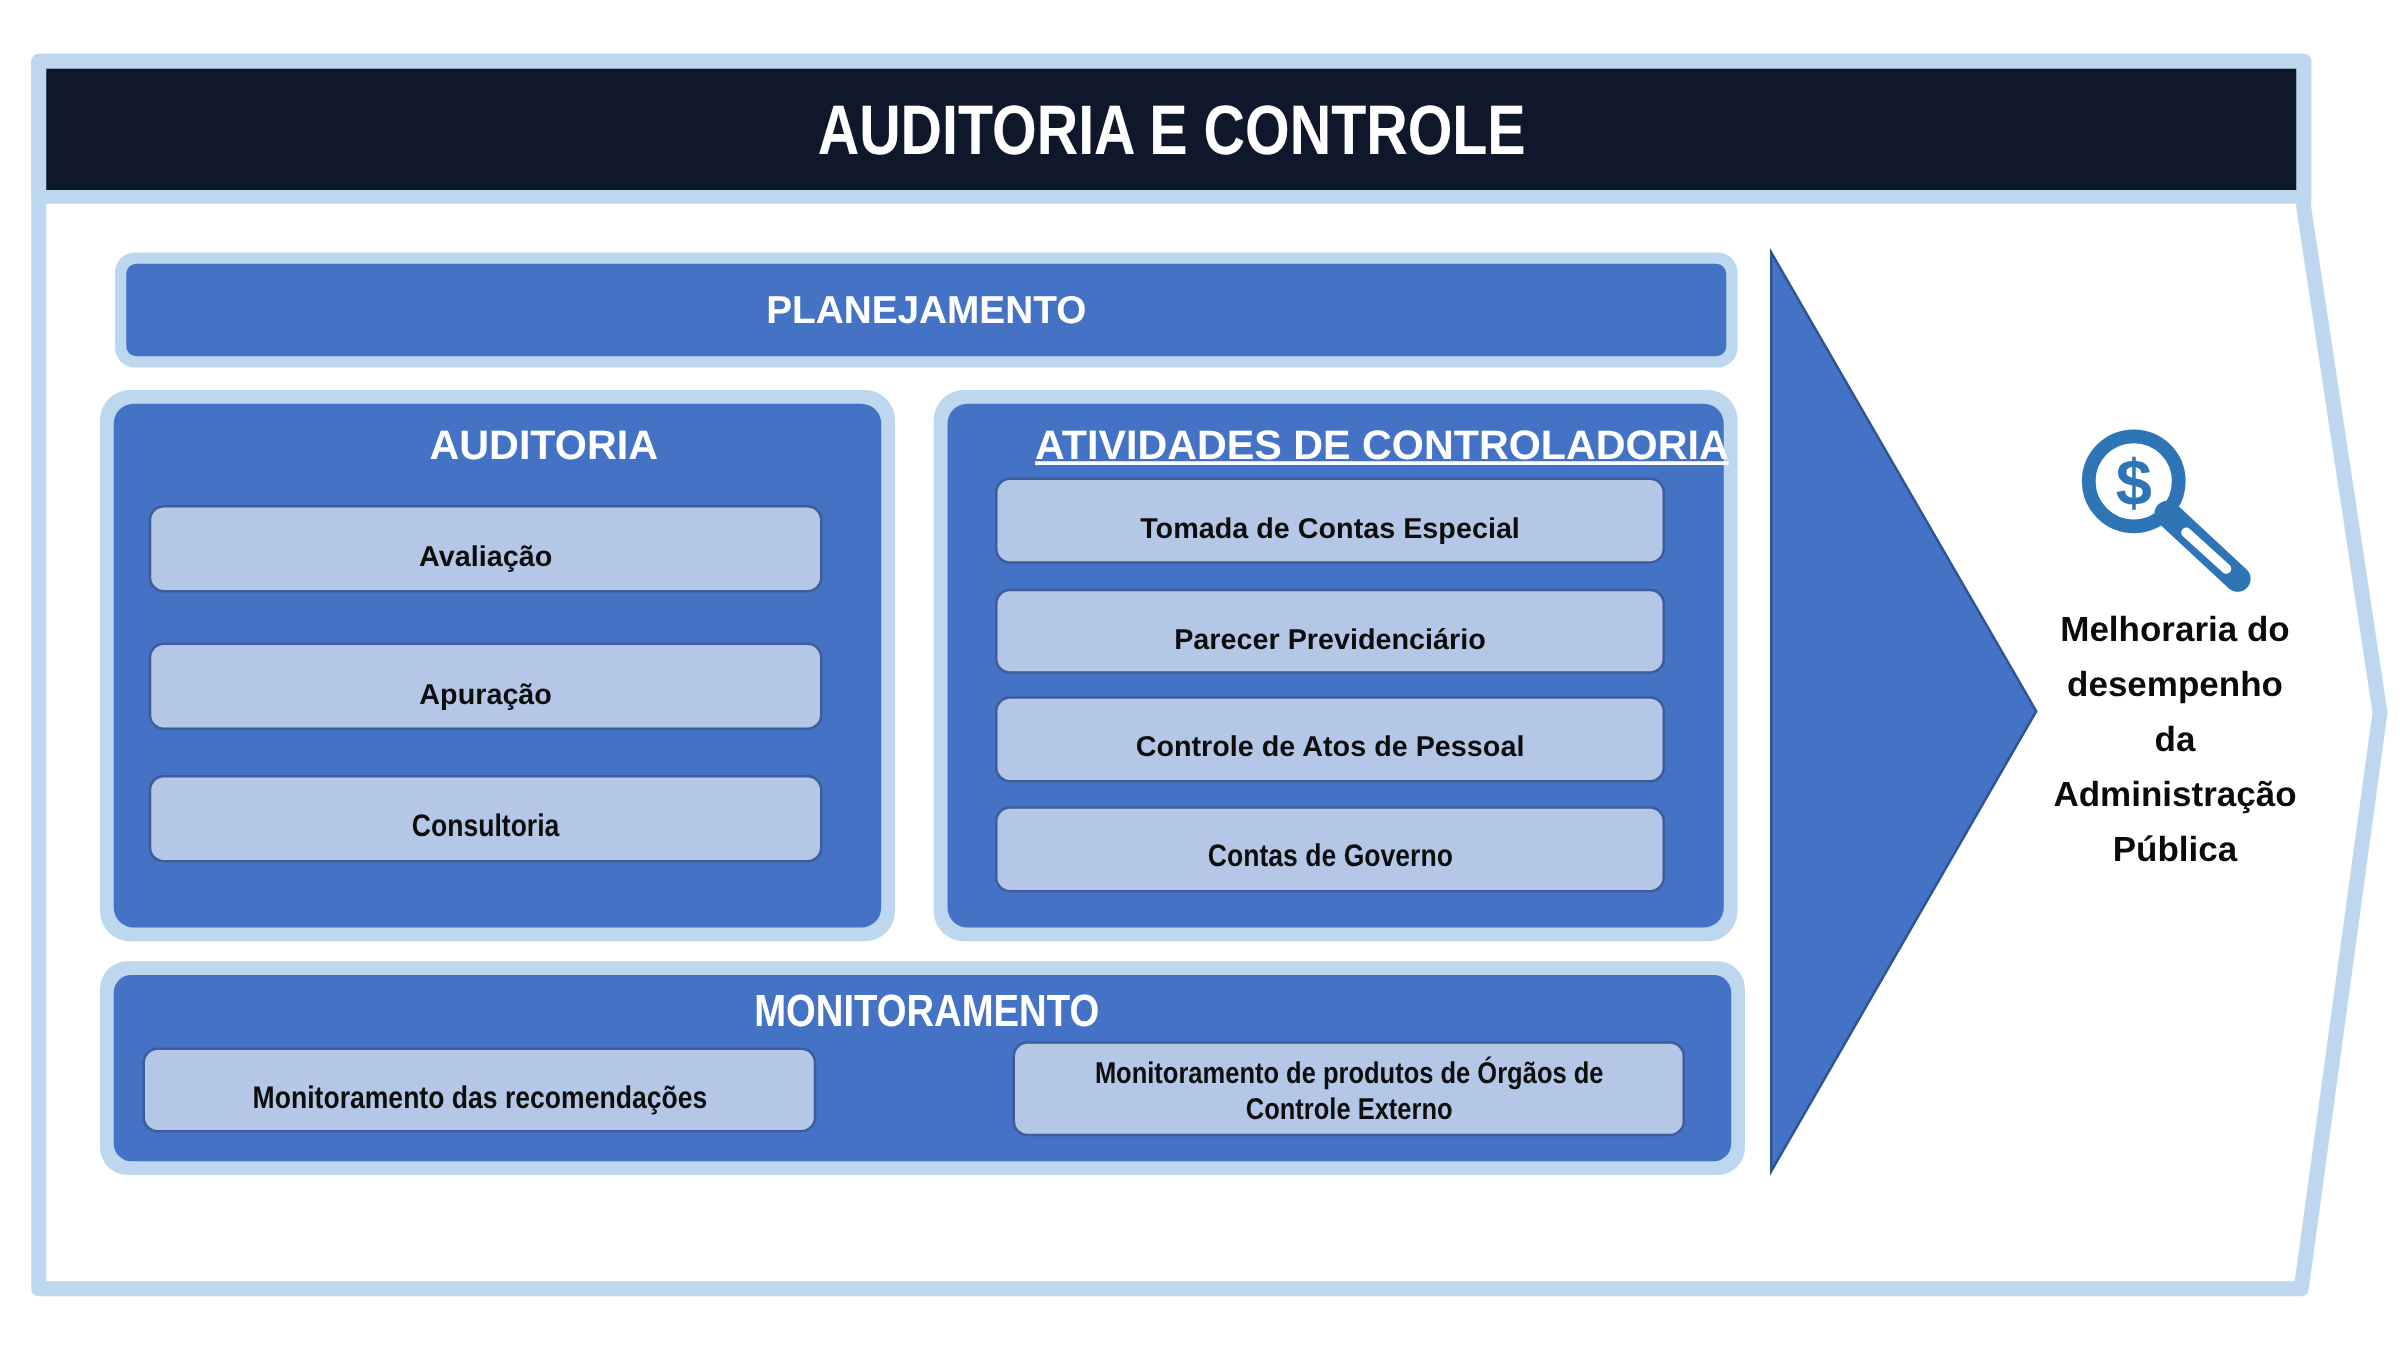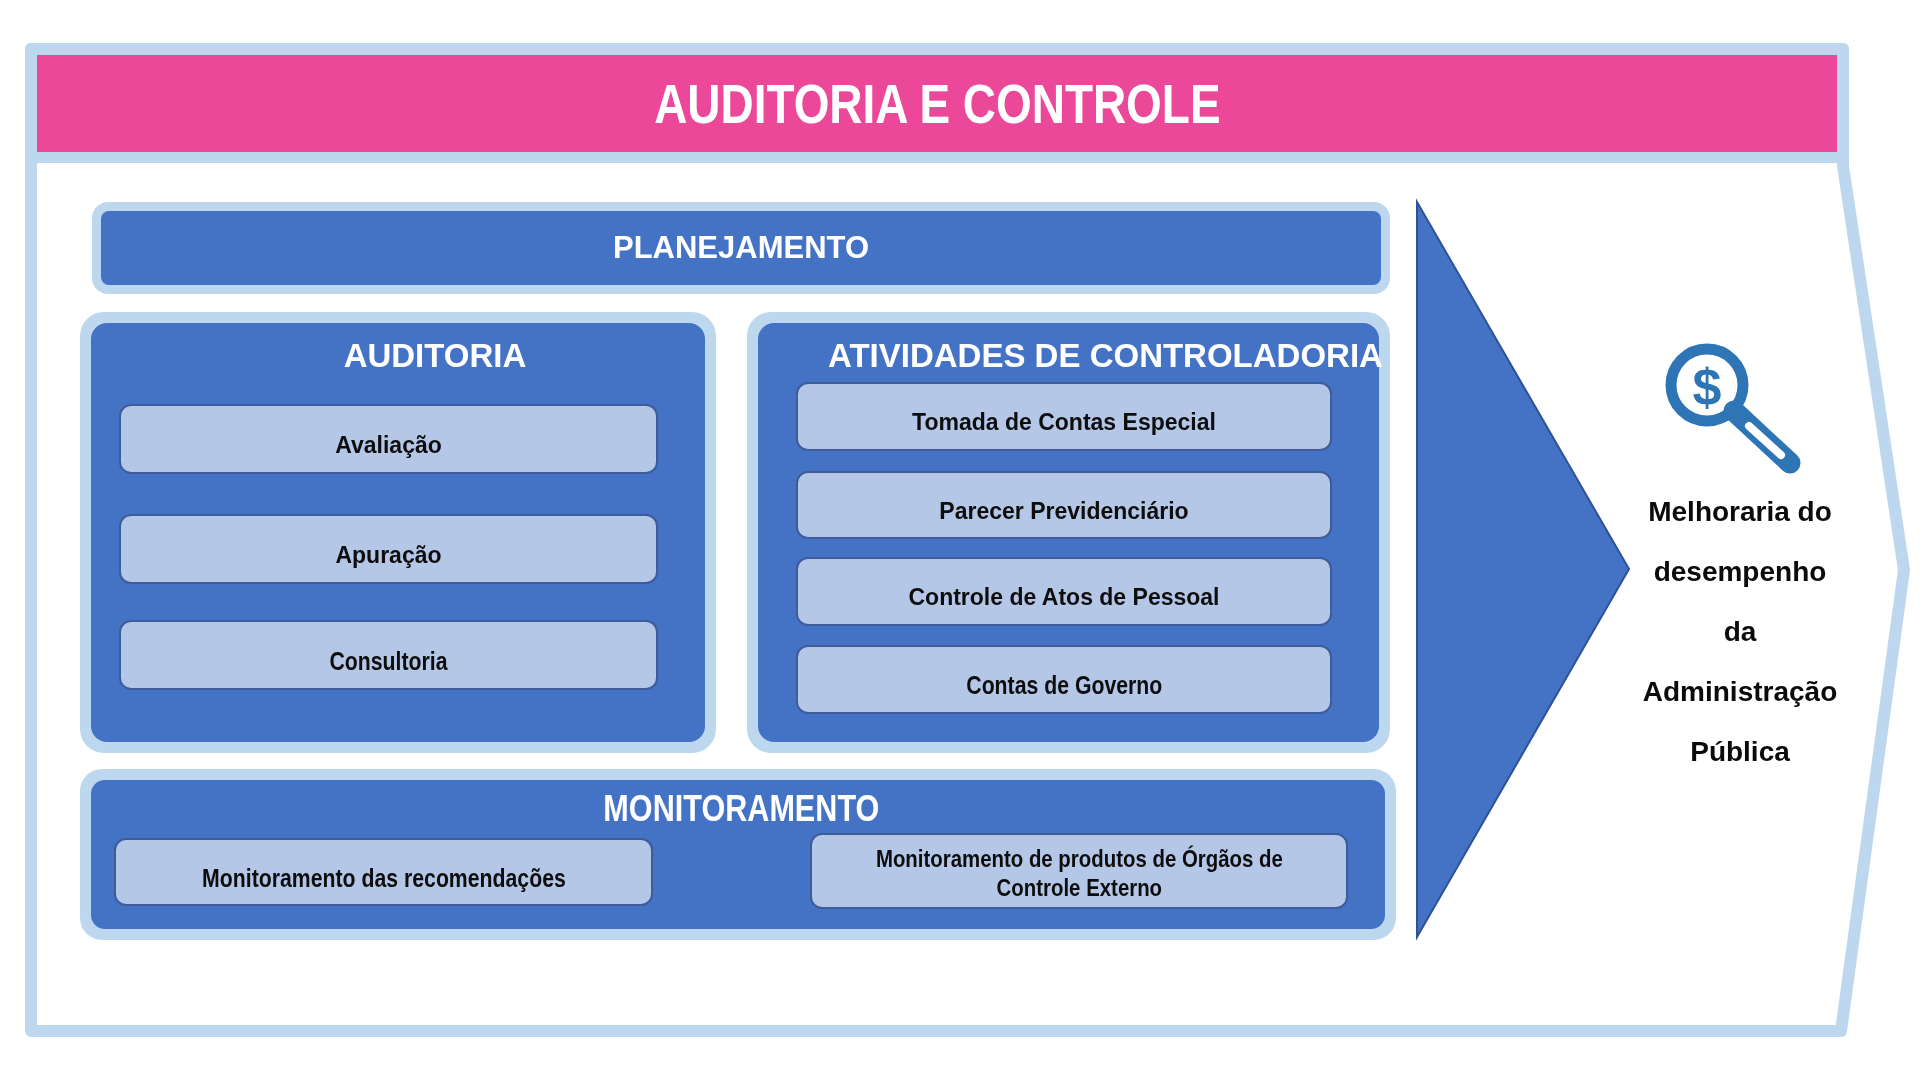--- a/index.html
+++ b/index.html
@@ -6,21 +6,21 @@
   #stage{
     position:relative;width:1920px;height:1080px;background:#ffffff;overflow:hidden;
     font-family:"Liberation Sans","DejaVu Sans",sans-serif;
   }
   svg{position:absolute;left:0;top:0;}
   .abs{position:absolute;box-sizing:border-box;}
 
   
   .title-backing{left:25px;top:43px;width:1824px;height:120px;background:#BDD7EE;border-radius:6px;}
   .title-bar{
-    left:37px;top:55px;width:1800px;height:97px;background:#ec4899;
+    left:37px;top:55px;width:1800px;height:97px;background:#0f172a;
     display:flex;align-items:center;justify-content:center;
   }
   .title-bar .t{
     color:#ffffff;font-weight:bold;font-size:56px;letter-spacing:0px;
     display:inline-block;transform:scaleX(0.82);white-space:nowrap;
   }
 
   .lightbox{background:#BDD7EE;}
   .bluebox{background:#4472C4;}
 
@@ -36,21 +36,21 @@
   .ctl-outer{left:747px;top:312px;width:643px;height:441px;border-radius:24px;}
   .ctl-inner{left:758px;top:323px;width:621px;height:419px;border-radius:16px;}
   .mon-outer{left:80px;top:769px;width:1316px;height:171px;border-radius:22px;}
   .mon-inner{left:91px;top:780px;width:1294px;height:149px;border-radius:14px;}
 
   .panel-header{
     color:#ffffff;font-weight:bold;font-size:33px;text-align:center;width:100%;
     display:flex;align-items:flex-start;justify-content:center;margin-left:37px;
   }
   .aud-header{left:91px;top:337px;width:614px;}
-  .ctl-header{left:758px;top:337px;width:621px;}
+  .ctl-header{left:758px;top:337px;width:621px;text-decoration:underline;}
   .mon-header{left:91px;top:788px;width:1226px;font-size:36px;}
 
   .item{
     background:#B4C7E7;border:2px solid #3E5C9A;border-radius:12px;
     display:flex;align-items:center;justify-content:center;
     color:#0d0d0d;font-weight:bold;font-size:23px;text-align:center;
     padding-top:12px;
   }
   .condensed{display:inline-block;transform:scaleX(0.85);white-space:pre-line;}
   .t-reg{white-space:pre-line;}
@@ -66,21 +66,21 @@
   .it-controle{left:796px;top:557px;width:536px;height:69px;}
   .it-contas{left:796px;top:645px;width:536px;height:69px;font-size:25px;}
 
   
   .it-mon1{left:114px;top:838px;width:539px;height:68px;font-size:25px;}
   .it-mon2{left:784px;top:833px;width:538px;height:76px;font-size:24px;line-height:1.2;padding-top:6px;margin-left:26px;}
 
   
   .outcome-text{
     left:1615px;top:482px;width:250px;text-align:center;
-    color:#0b0b0b;font-weight:bold;font-size:28px;line-height:60px;white-space:pre-line;
+    color:#0b0b0b;font-weight:bold;font-size:28px;line-height:44px;white-space:pre-line;
   }
 </style>
 </head>
 <body>
 
 <div id="stage">
 
   <svg width="1920" height="1080" viewBox="0 0 1920 1080" aria-hidden="true">
     <polygon points="31,49 1843,49 1843,166 1904,570 1841,1031 31,1031" fill="#ffffff" stroke="#BDD7EE" stroke-width="12" stroke-linejoin="round"></polygon>
   </svg>

